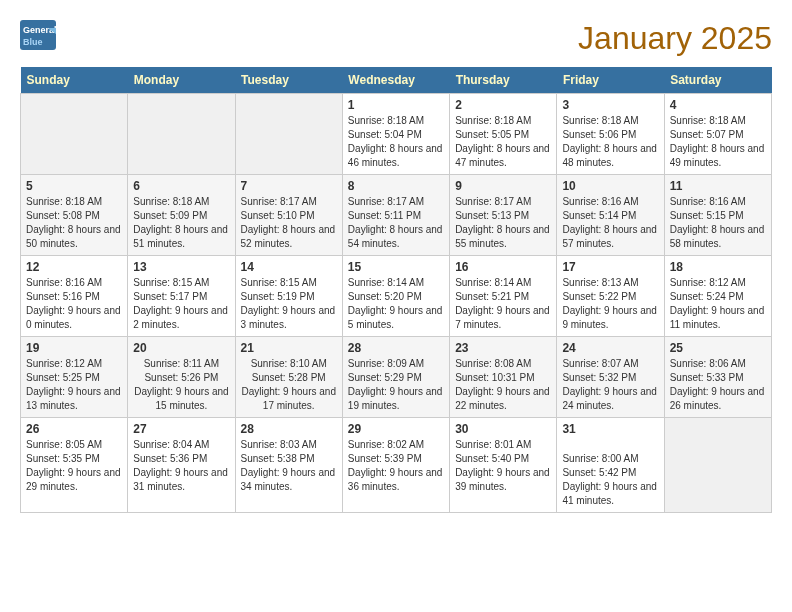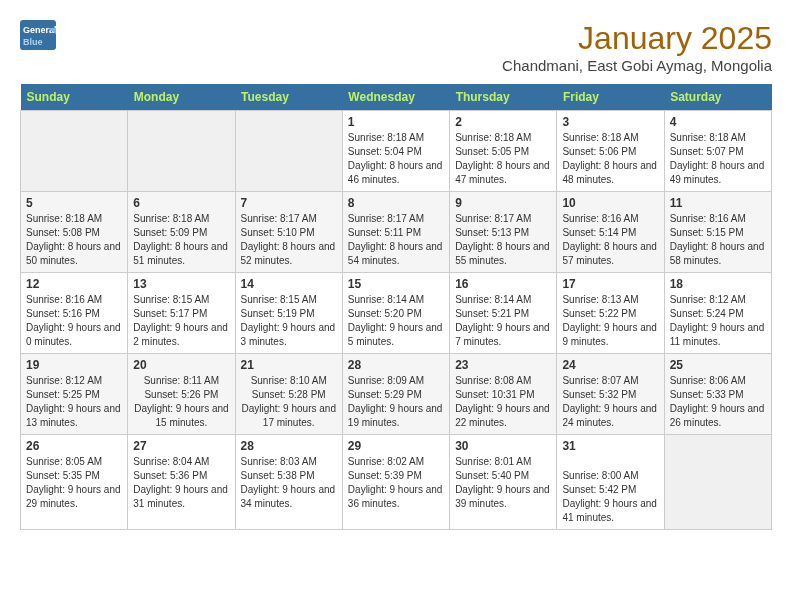--- a/index.html
+++ b/index.html
@@ -37,21 +37,21 @@
       font-size: 15px;
       color: #444;
     }
     table {
       width: 100%;
       border-collapse: collapse;
       font-size: 11px;
     }
     thead tr th {
       background-color: #3670a0;
-      color: #bef264;
+      color: #fef9c3;
       text-align: left;
       padding: 6px 6px;
       font-size: 12px;
       font-weight: bold;
     }
     tbody tr td {
       border: 1px solid #ccc;
       vertical-align: top;
       padding: 4px 5px;
       width: 14.28%;
@@ -84,21 +84,20 @@
   <div class="logo">
     <svg class="logo-icon" viewBox="0 0 36 30" xmlns="http://www.w3.org/2000/svg">
       <rect x="0" y="0" width="36" height="30" rx="3" fill="#3670a0"></rect>
       <text x="3" y="13" fill="white" font-size="9" font-weight="bold" font-family="Arial">General</text>
       <text x="3" y="25" fill="#a8d4f5" font-size="9" font-weight="bold" font-family="Arial">Blue</text>
       <polygon points="28,8 36,14 36,8" fill="#7ab8e0"></polygon>
     </svg>
   </div>
   <div class="title-section">
     <div class="calendar-title">January 2025</div>
-    <div class="calendar-subtitle">Chandmani, East Gobi Aymag, Mongolia</div>
   </div>
 </div>
 
 <table>
   <thead>
     <tr>
     <th>Sunday</th>
         <th>Monday</th>
         <th>Tuesday</th>
         <th>Wednesday</th>

